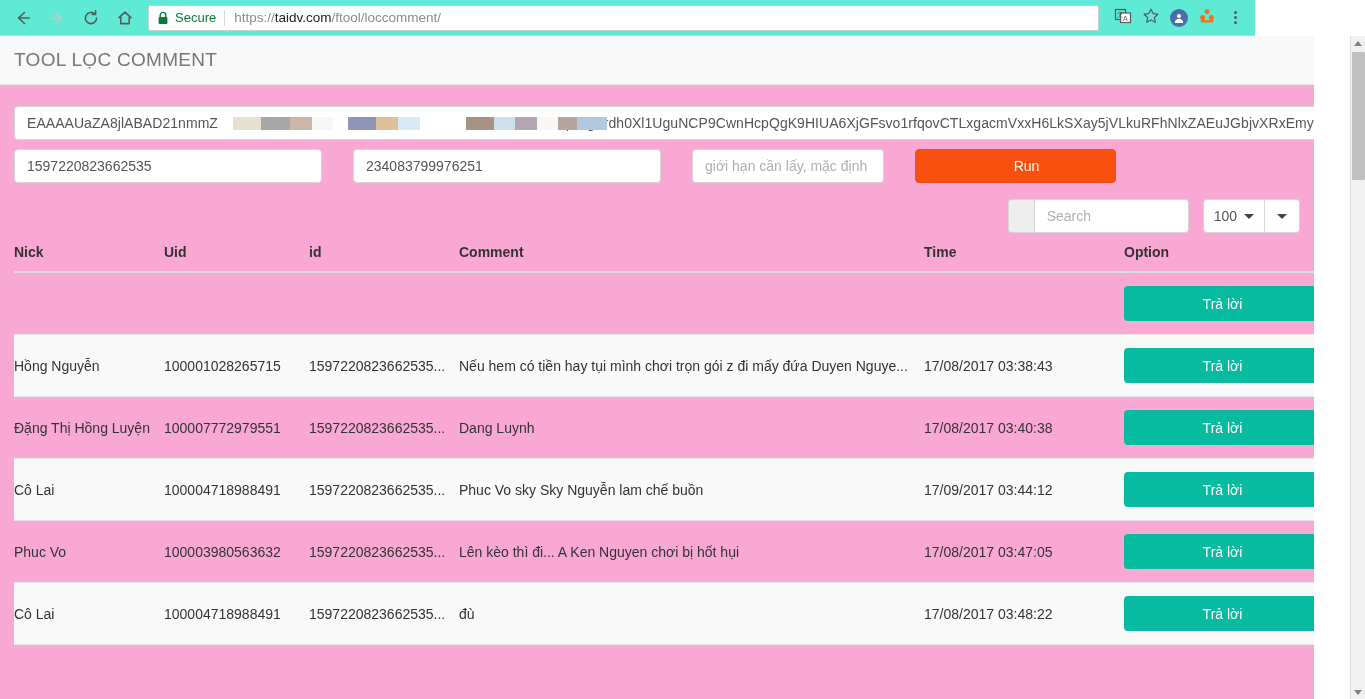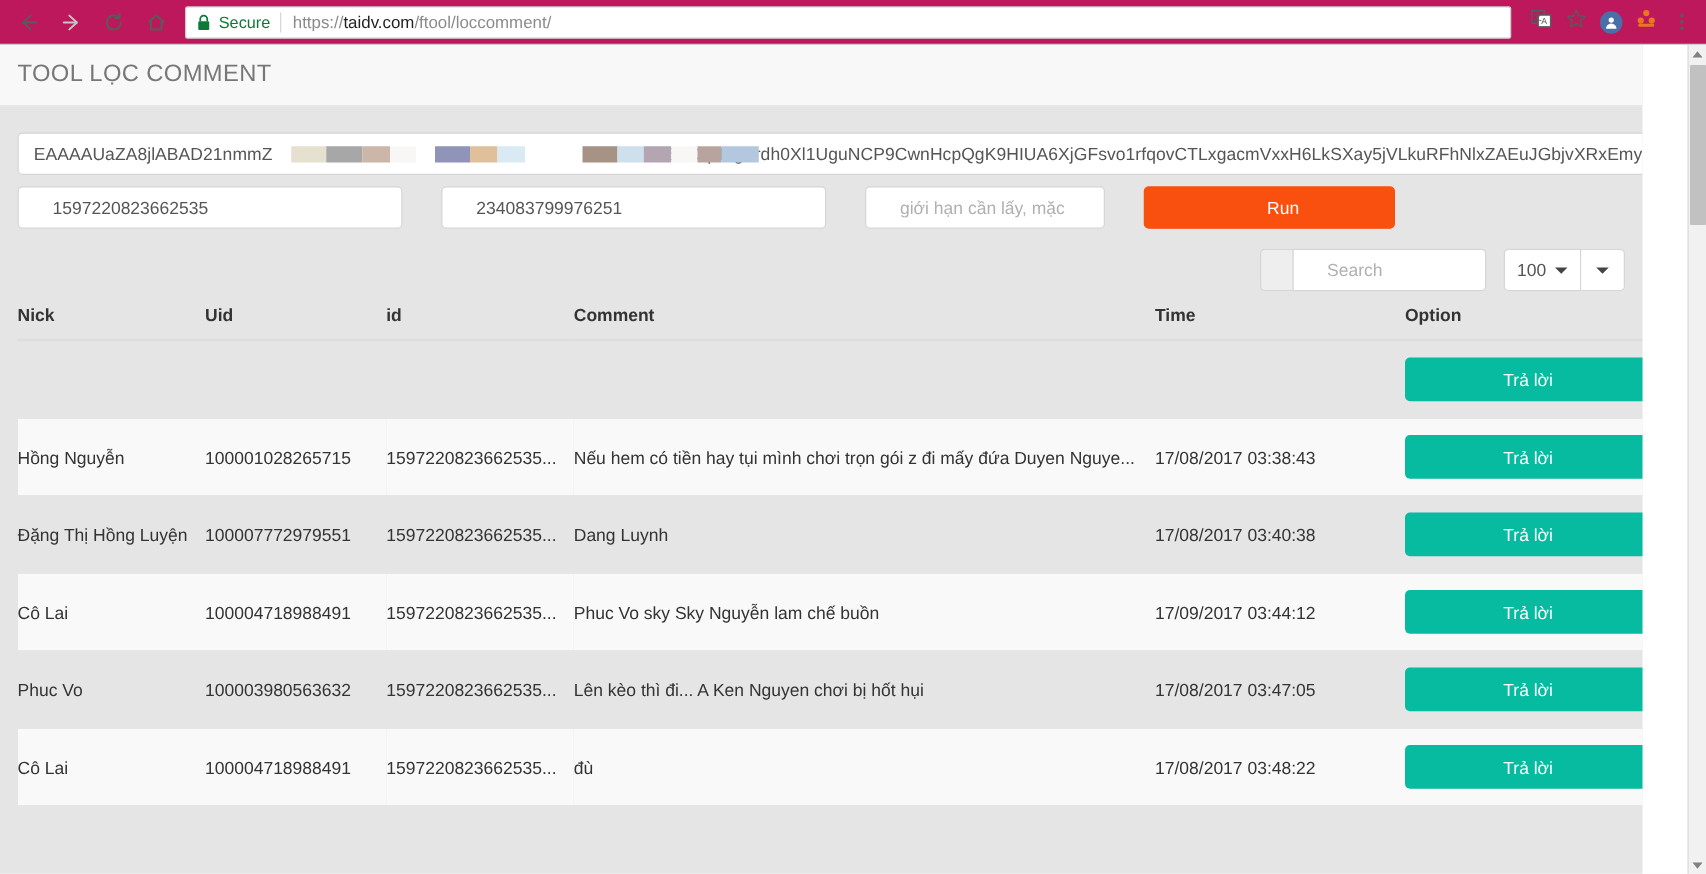--- a/index.html
+++ b/index.html
@@ -7,22 +7,22 @@
     margin: 0; padding: 0;
     width: 1365px; height: 699px;
     overflow: hidden;
     background: #ffffff;
     font-family: "Liberation Sans", sans-serif;
   }
 
   
   #browser-chrome {
     position: absolute; top: 0; left: 0;
-    width: 1365px; height: 36px;
-    background: #be185d;
+    width: 1255px; height: 36px;
+    background: #5eead4;
     border-bottom: 1px solid #cfcfcf;
     display: flex; align-items: center;
   }
   .nav-btn {
     width: 30px; height: 30px;
     margin-left: 4px;
     display: flex; align-items: center; justify-content: center;
     color: #5a5a5a;
     flex: none;
   }
@@ -66,21 +66,21 @@
     display: flex; align-items: center; justify-content: center;
   }
   #menu-dots { display: flex; flex-direction: column; gap: 2px; align-items: center; }
   #menu-dots i { width: 3px; height: 3px; border-radius: 50%; background: #5a5a5a; display: block; }
 
   
   #page {
     position: absolute;
     top: 36px; left: 0;
     width: 1314px; height: 663px;
-    background: #e5e5e5;
+    background: #f9a8d4;
     overflow: hidden;
   }
 
   #page-header {
     height: 49px;
     background: #f8f8f8;
     border-bottom: 1px solid #e7e7e7;
     display: flex; align-items: center;
   }
   #page-title {
@@ -93,21 +93,21 @@
 
   #content { padding: 0 14px; }
 
   .form-control {
     height: 34px;
     border: 1px solid #d6d6d6;
     border-radius: 4px;
     background: #fff;
     font-size: 14px;
     color: #555;
-    padding: 0 27px;
+    padding: 0 12px;
     outline: none;
     font-family: "Liberation Sans", sans-serif;
   }
   .form-control::placeholder { color: #b0b0b0; }
 
   
   #token-row { padding-top: 21px; }
   #token-field {
     position: relative;
     width: 1308px;

